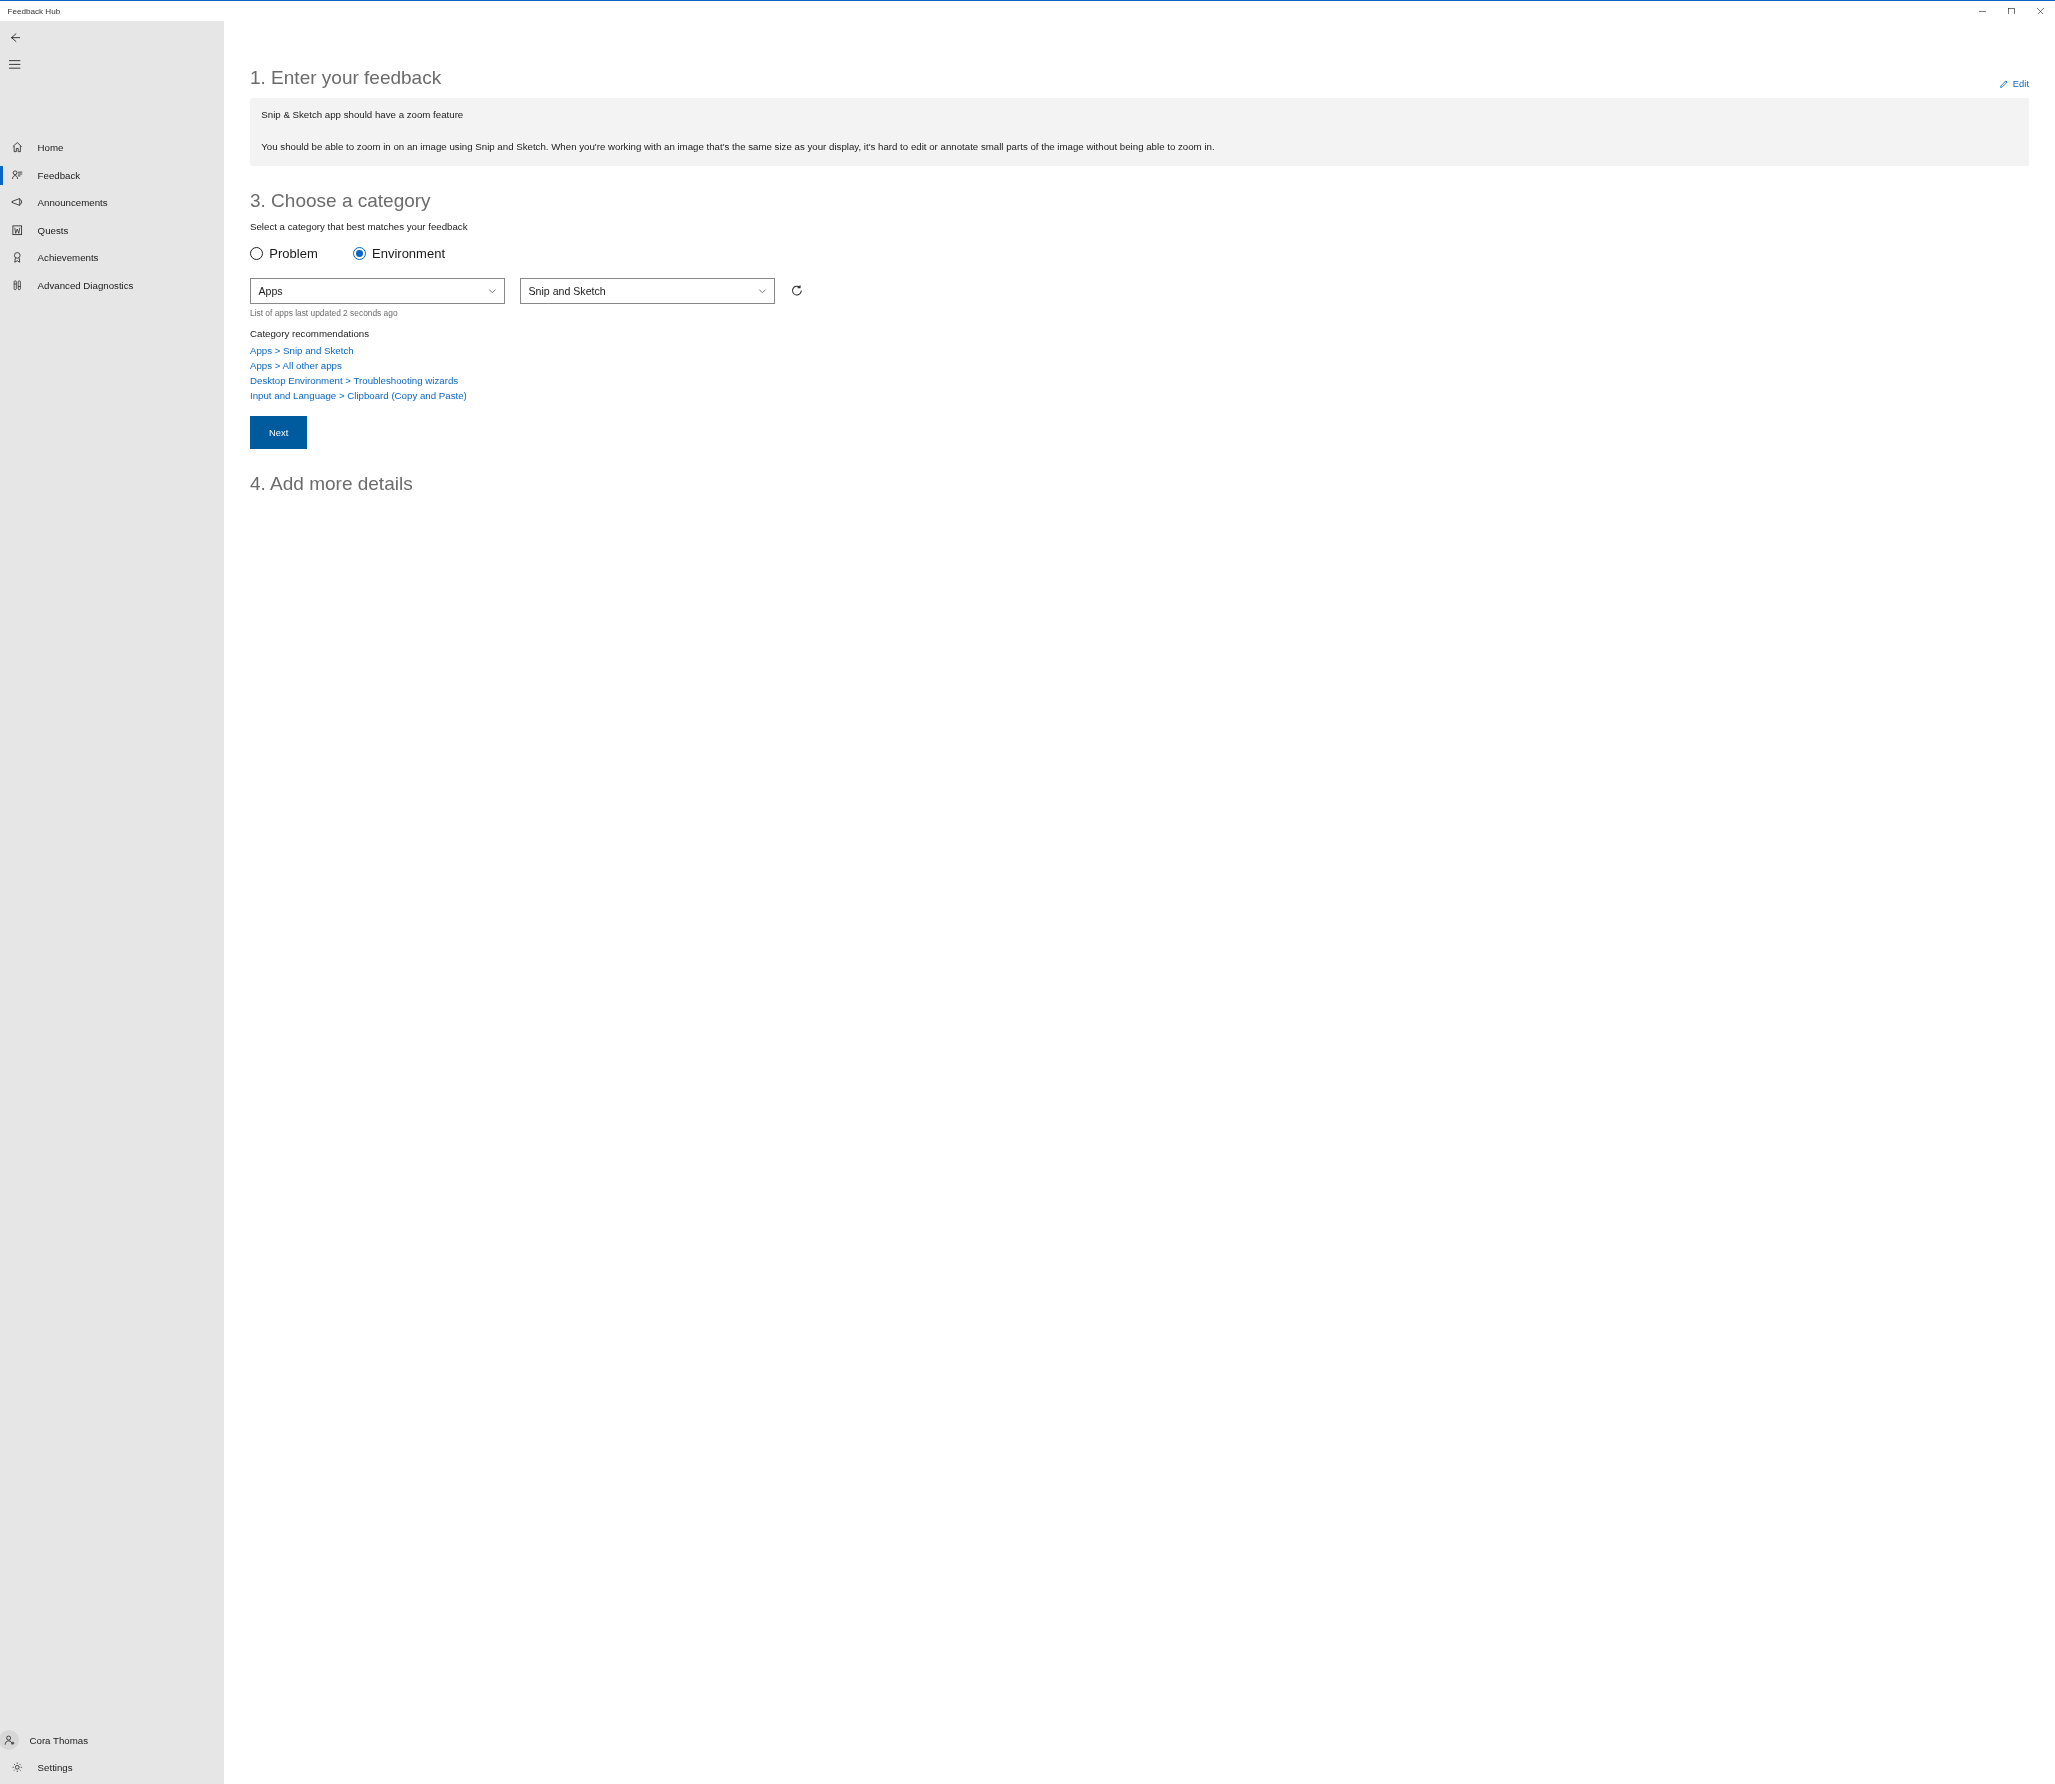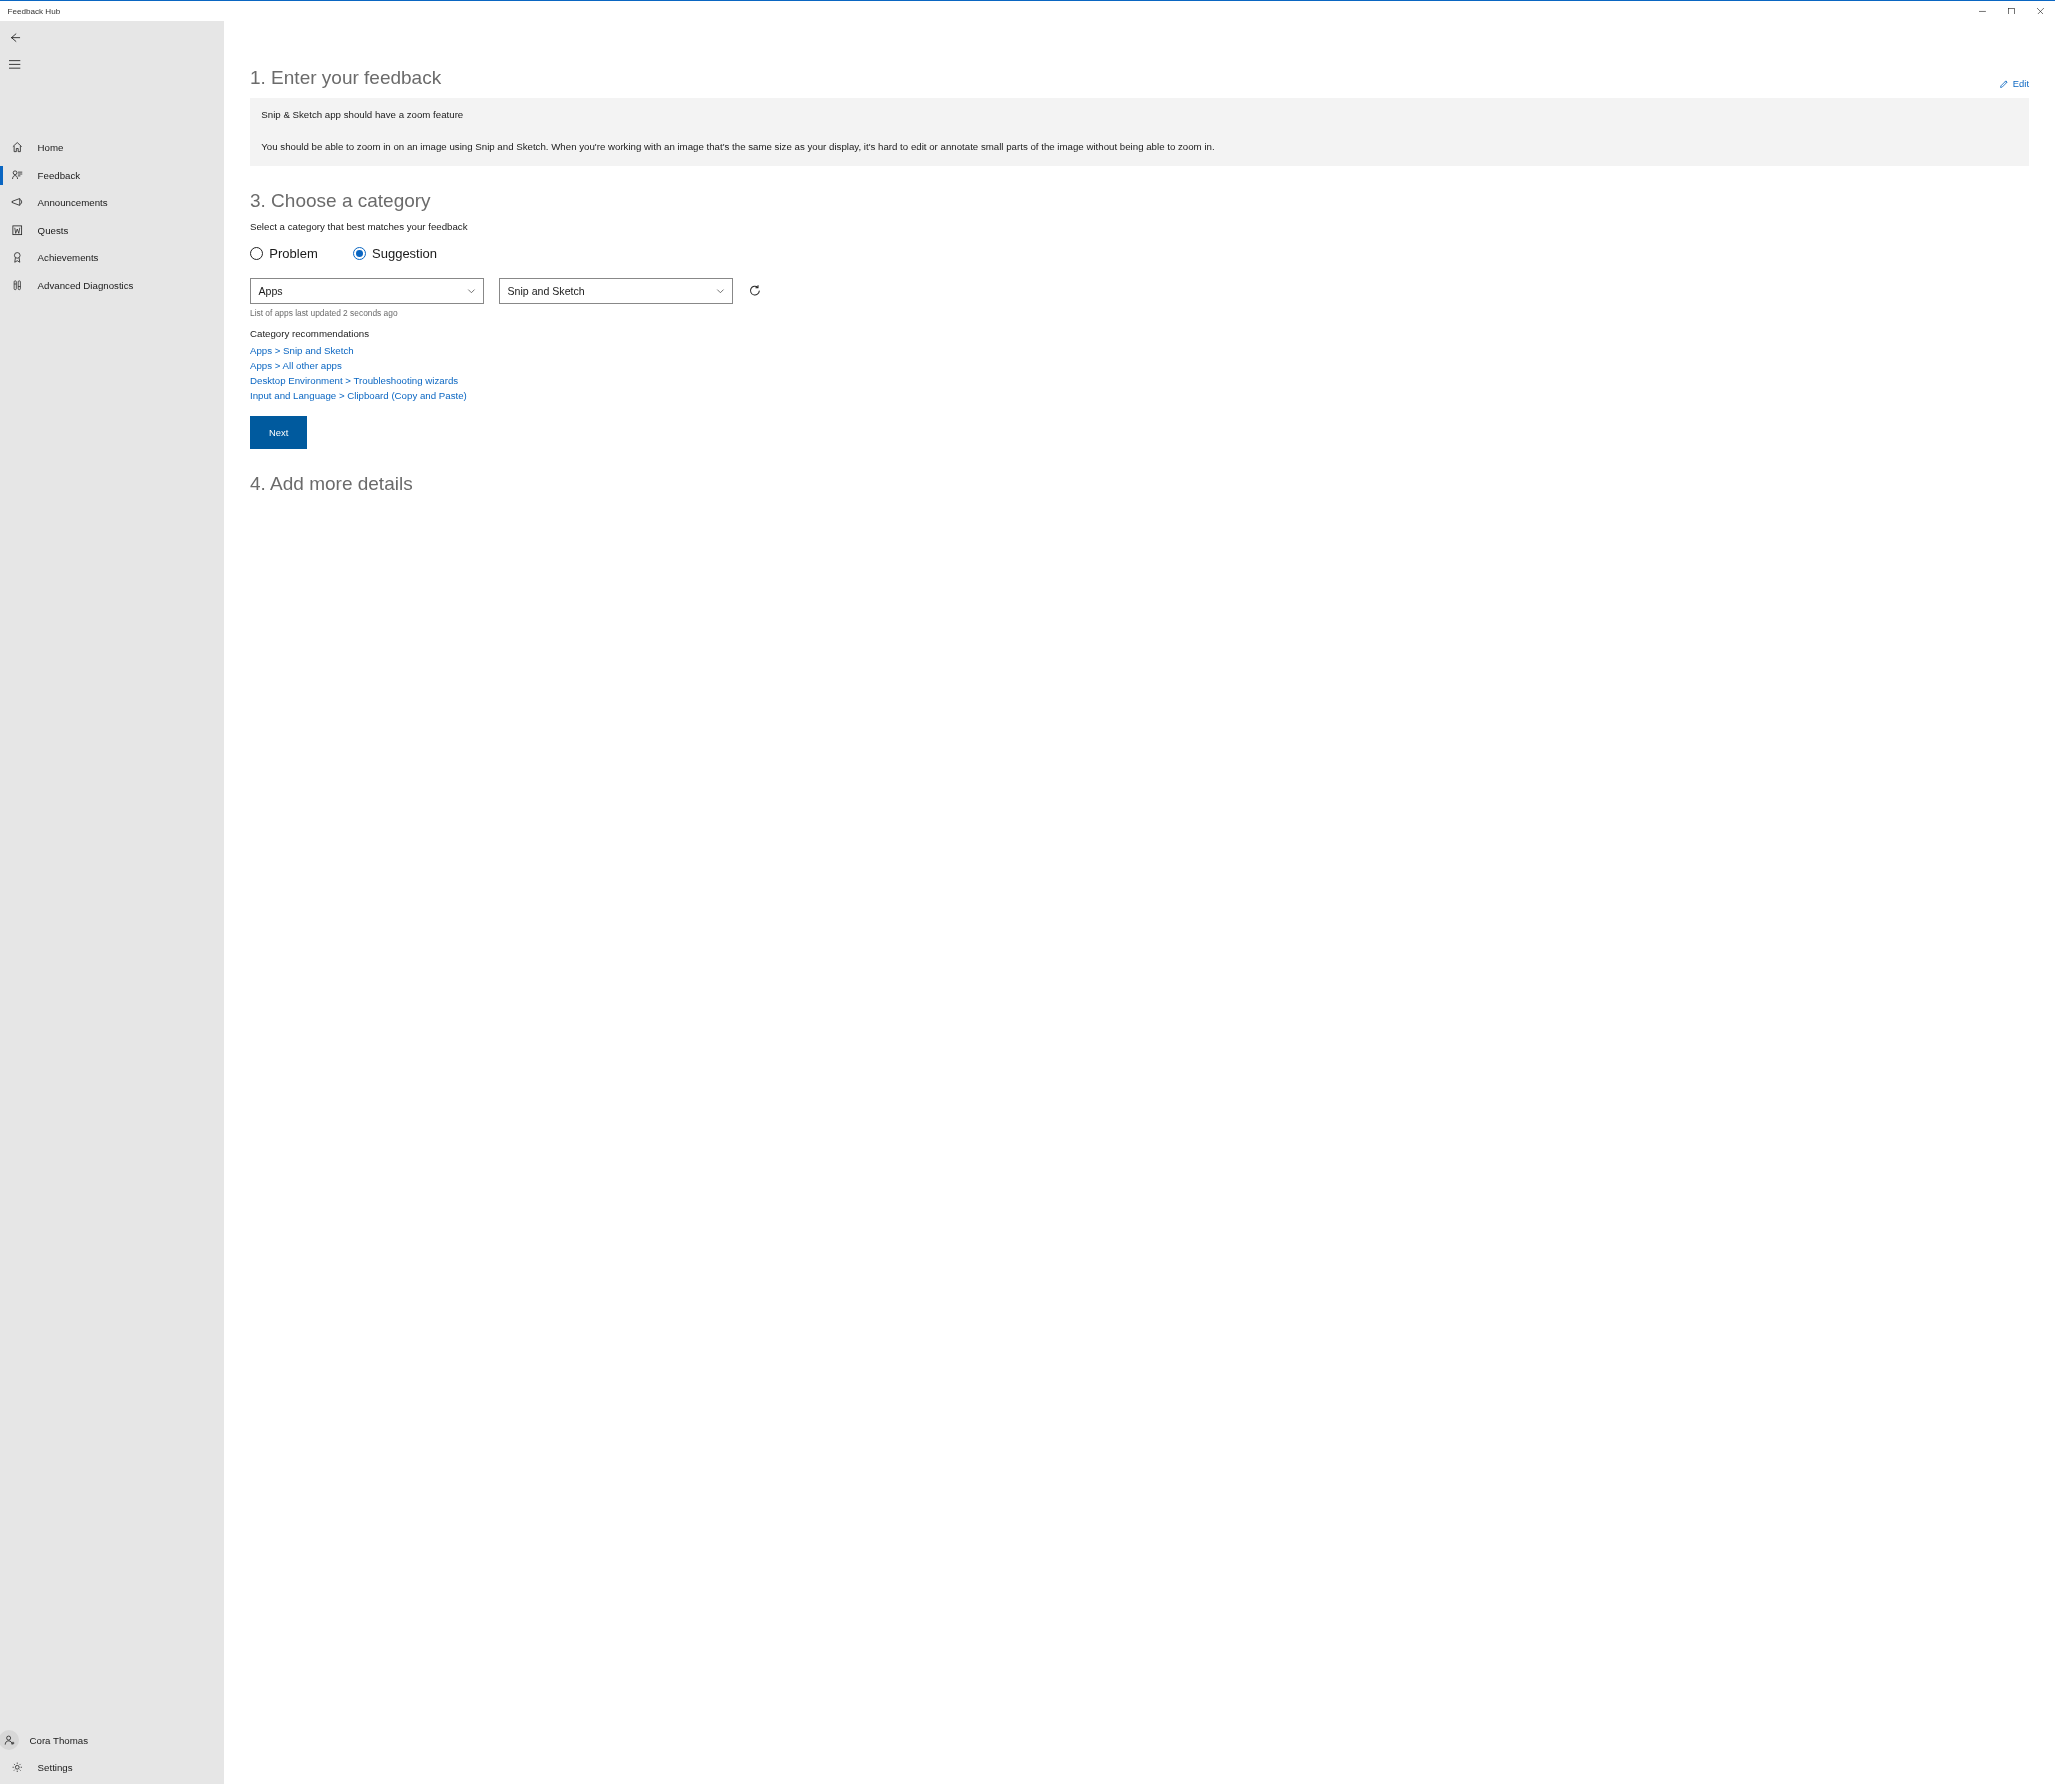--- a/index.html
+++ b/index.html
@@ -43,21 +43,21 @@
     .subtext { font-size: 9.7px; margin-bottom: 13.8px; }
 
     .radios { display: flex; gap: 35px; margin-bottom: 17.5px; }
     .radio-opt { display: flex; align-items: center; gap: 6.3px; cursor: pointer; }
     .radio-opt .rlabel { font-size: 13px; }
     .radio-circle { width: 13px; height: 13px; border: 1.3px solid #222; border-radius: 50%; display: flex; align-items: center; justify-content: center; }
     .radio-opt.picked .radio-circle { border-color: #0a66c2; }
     .radio-dot { width: 6.9px; height: 6.9px; border-radius: 50%; background: #0a66c2; }
 
     .selects-row { display: flex; gap: 15px; align-items: center; margin-bottom: 3.8px; }
-    .sel { width: 234px; height: 26px; border: 1.3px solid #888; display: flex; align-items: center; justify-content: space-between; padding: 0 7.5px; cursor: pointer; background: #fff; }
+    .sel { width: 255px; height: 26px; border: 1.3px solid #888; display: flex; align-items: center; justify-content: space-between; padding: 0 7.5px; cursor: pointer; background: #fff; }
     .sel-text { font-size: 10.6px; }
     .refresh { cursor: pointer; }
 
     .hint { color: #6b6b6b; font-size: 8.4px; margin-bottom: 10px; }
     .recs-title { font-size: 9.7px; margin-bottom: 6.3px; }
     .rec-link { display: block; color: #0a66c2; font-size: 9.7px; margin-bottom: 3.8px; cursor: pointer; }
 
     .btn-primary { background: #005a9e; color: #fff; border: none; height: 33px; padding: 0 19px; font-size: 9.4px; cursor: pointer; margin-top: 11.3px; }
 
     
@@ -211,21 +211,21 @@
 
     <div class="radios">
       <div class="radio-opt">
         <span class="radio-circle"></span>
         <span class="rlabel">Problem</span>
       </div>
       <div class="radio-opt picked">
         <span class="radio-circle">
             <span class="radio-dot"></span>
           </span>
-        <span class="rlabel">Suggestion</span>
+        <span class="rlabel">Environment</span>
       </div>
     </div>
 
     <div class="selects-row">
       <div class="sel">
         <span class="sel-text">Apps</span>
         <svg width="8.8" height="6.3" viewBox="0 0 14 10">
             <path d="M2 2.5 L7 7.5 L12 2.5" stroke="#555" stroke-width="1.3" fill="none"></path>
           </svg>
       </div>

